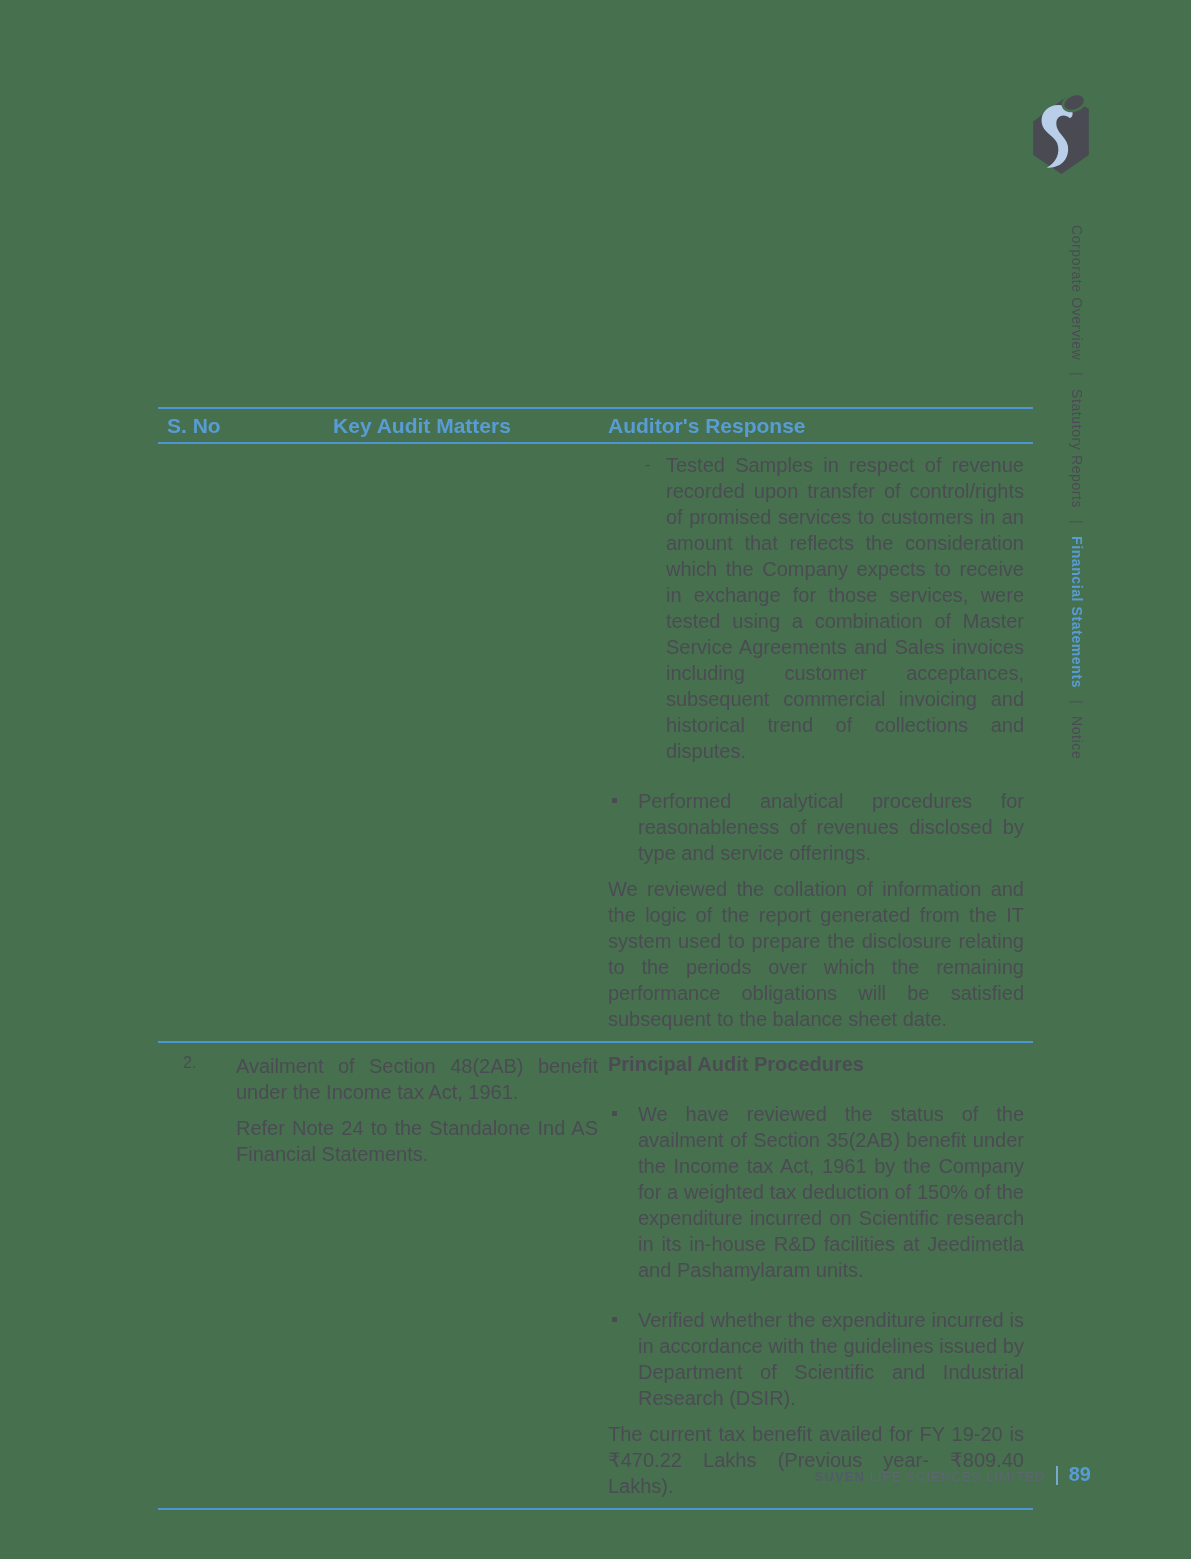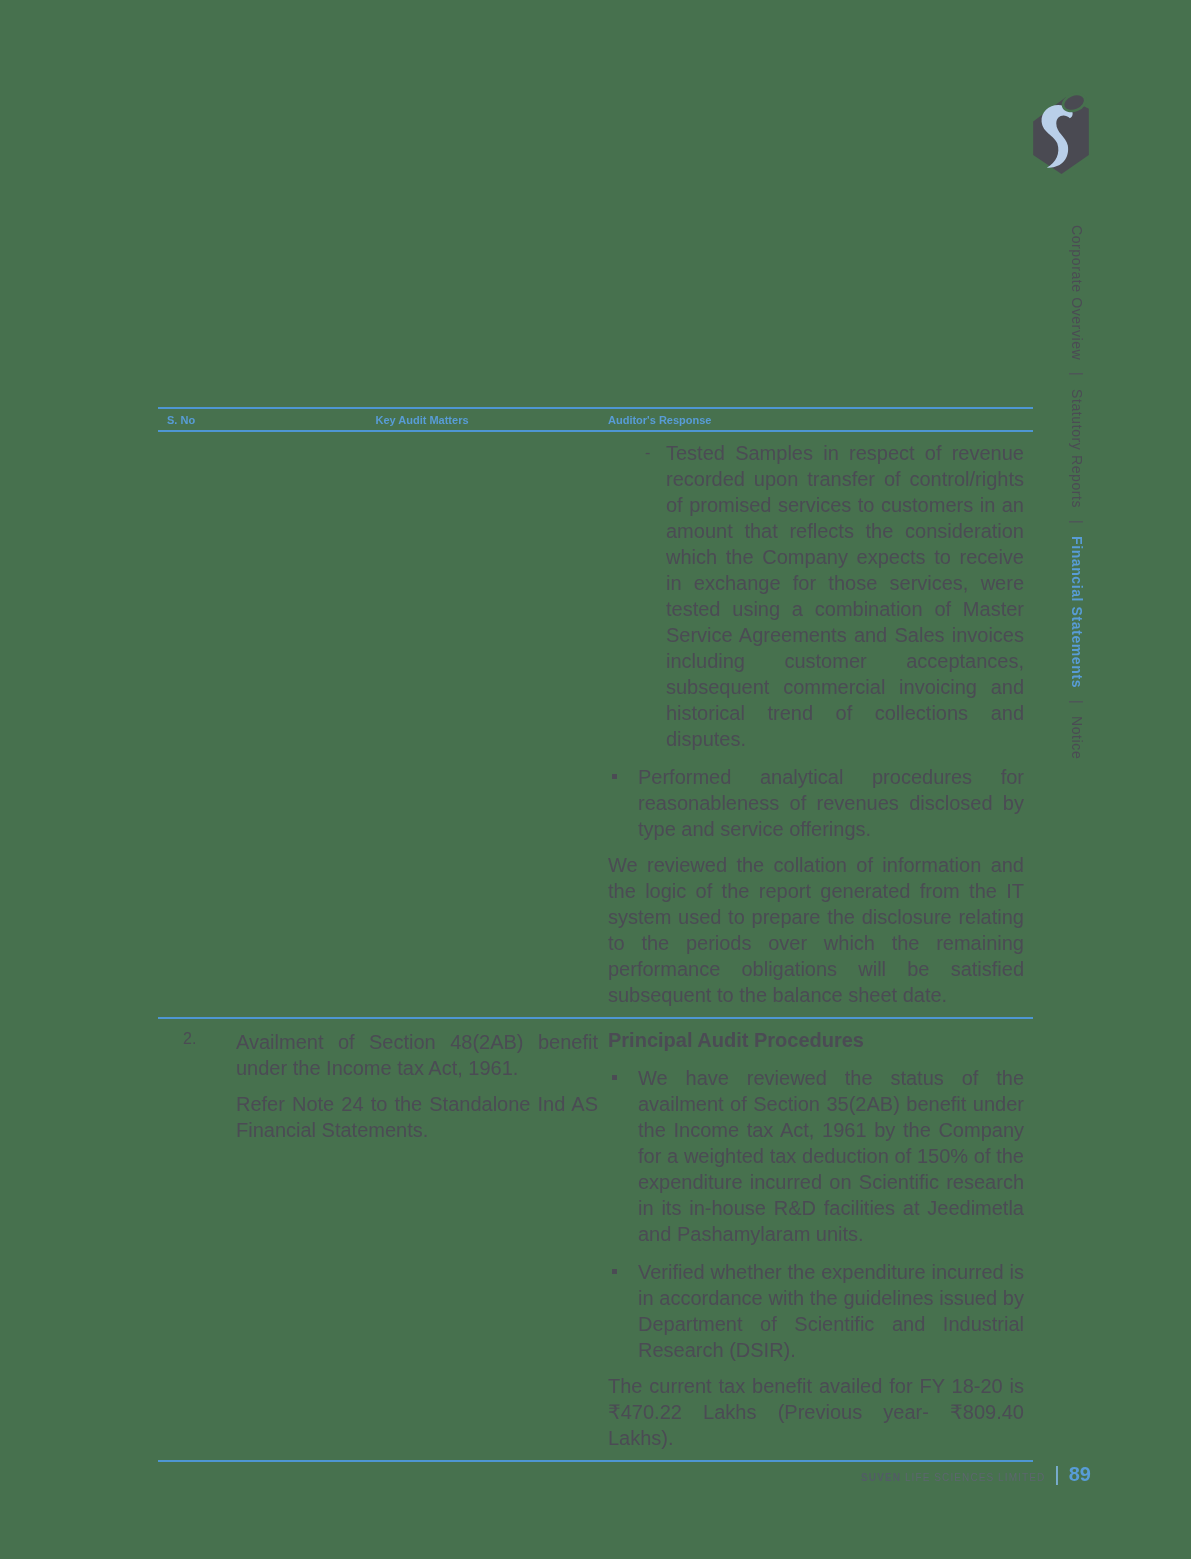--- a/index.html
+++ b/index.html
@@ -31,54 +31,54 @@
   .audit-table {
     position:absolute; left:158px; top:407px; width:875px;
     border-bottom:2px solid var(--rule-blue, #4E96D2);
   }
   .t-head {
     display:flex;
     border-top:2px solid var(--rule-blue, #4E96D2);
     border-bottom:2px solid var(--rule-blue, #4E96D2);
     padding:5px 0 4px 0;
   }
-  .th { color: var(--accent-blue, #589CD6); font-weight:bold; font-size:11px; }
+  .th { color: var(--accent-blue, #589CD6); font-weight:bold; font-size:21px; }
   .c1 { width:78px; flex:none; }
   .c2 { width:372px; flex:none; }
   .c3 { flex:1; min-width:0; }
   .t-head .c1 { padding-left:9px; }
   .t-head .c2 { text-align:center; }
   .t-head .c3 { text-align:left; }
 
   .t-row { display:flex; align-items:stretch; }
   .t-row + .t-row { border-top:2px solid var(--rule-blue, #4E96D2); }
 
   .t-row .c1 { padding:11px 0 0 25px; font-size:16px; }
   .t-row .c2 { padding:10px 10px 0 0; }
   .t-row .c3 { padding:8px 9px 9px 0; }
 
   p, .list-text { font-size:20px; line-height:26px; text-align:justify; }
   .para { margin-top:10px; }
 
   .dash-item { position:relative; padding-left:58px; }
   .dash-item .dash { position:absolute; left:37px; top:0; line-height:26px; font-size:16px; }
 
-  .bullet-item { position:relative; padding-left:30px; margin-top:12px; }
+  .bullet-item { position:relative; padding-left:30px; margin-top:24px; }
   .bullet-item .sq {
     position:absolute; left:4px; top:10px;
     width:5px; height:5px; background: var(--text, #4B4B54);
   }
 
   .proc-title { font-weight:bold; text-align:left; }
 
   .page-footer {
     position:absolute; top:1462px; right:100px;
     display:flex; align-items:baseline; gap:9px; white-space:nowrap;
   }
-  .f-co { font-size:10px; letter-spacing:1.1px; color: var(--footer-gray, #5C666E); }
+  .f-co { font-size:13px; letter-spacing:1.1px; color: var(--footer-gray, #5C666E); }
   .f-co .f-bold { font-weight:bold; color: var(--footer-dark, #525C66); }
   .f-pipe { font-size:21px; color:#7FB4DE; font-weight:400; }
   .f-page { font-size:20px; font-weight:bold; color: var(--accent-blue, #589CD6); }
 </style>
 </head>
 <body style="--background: #47714E; --accent-blue: #589CD6; --rule-blue: #4E96D2; --text: #4B4B54; --logo-dark: #4A4A52; --logo-blue: #B9CFE9; --footer-gray: #5C666E; --footer-dark: #525C66;">
 
 <svg class="logo" viewBox="0 0 57 80" xmlns="http://www.w3.org/2000/svg">
   <polygon class="dark" points="33,6 55,17 55,61 29,79 2,61 2,29"></polygon>
   <path class="blue" d="M37,17 C24,8 9,17 10,29 C11,40 22,42 25,50 C28,59 24,68 15,73 C29,74 37,64 35,52 C33,43 24,40 24,31 C24,23 32,21 37,26 C41,24 40,19 37,17 Z"></path>
@@ -127,21 +127,21 @@
     <div class="c3">
       <p class="proc-title">Principal Audit Procedures</p>
       <div class="bullet-item">
         <span class="sq"></span>
         <p>We have reviewed the status of the availment of Section 35(2AB) benefit under the Income tax Act, 1961 by the Company for a weighted tax deduction of 150% of the expenditure incurred on Scientific research in its in-house R&amp;D facilities at Jeedimetla and Pashamylaram units.</p>
       </div>
       <div class="bullet-item">
         <span class="sq"></span>
         <p>Verified whether the expenditure incurred is in accordance with the guidelines issued by Department of Scientific and Industrial Research (DSIR).</p>
       </div>
-      <p class="para">The current tax benefit availed for FY 18-20 is ₹470.22 Lakhs (Previous year- ₹809.40 Lakhs).</p>
+      <p class="para">The current tax benefit availed for FY 19-20 is ₹470.22 Lakhs (Previous year- ₹809.40 Lakhs).</p>
     </div>
   </div>
 </section>
 
 <footer class="page-footer">
   <span class="f-co">
     <span class="f-bold">SUVEN</span>
     <span>LIFE SCIENCES LIMITED</span>
   </span>
   <span class="f-pipe">|</span>

